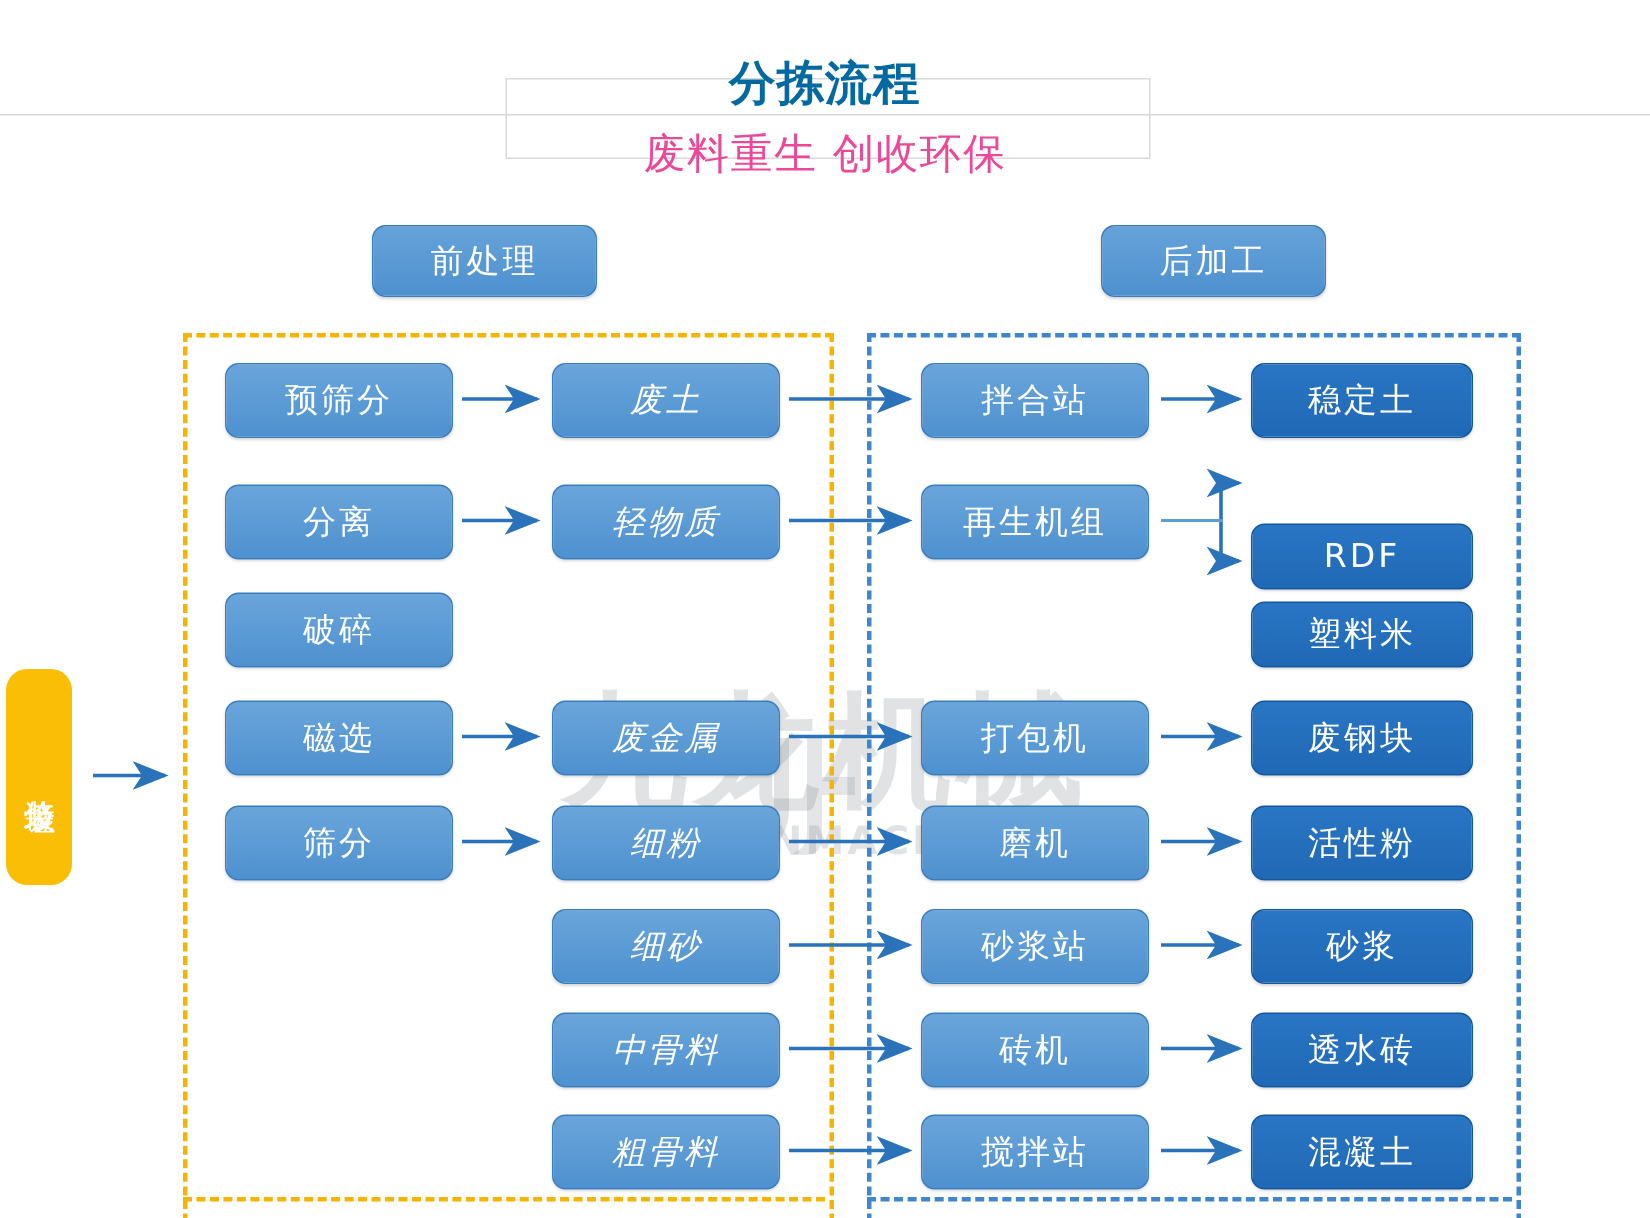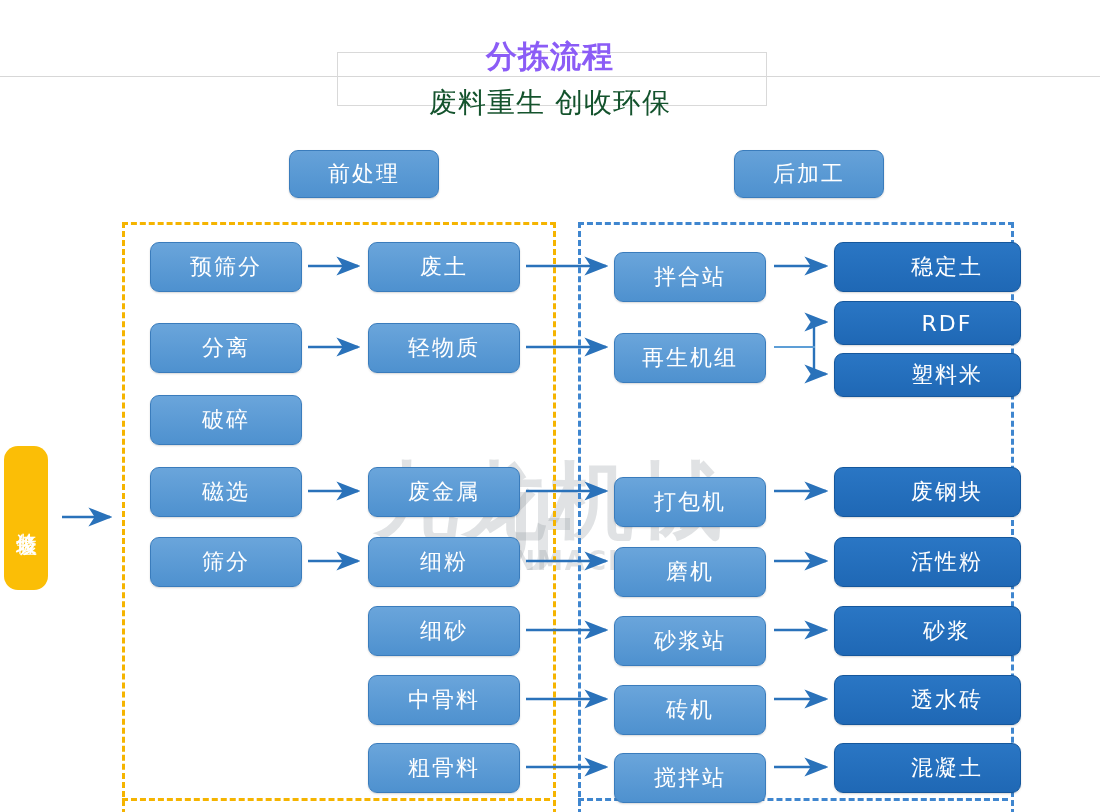--- a/index.html
+++ b/index.html
@@ -9,24 +9,24 @@
     font-family:"DejaVu Sans","Liberation Sans",sans-serif;
     position:relative;overflow:hidden;
   }
   .stage{position:absolute;left:0;top:0;width:1100px;height:812px;}
 
   
   .hrule{position:absolute;left:0;top:76px;width:1100px;height:1px;background:#d7d7d7;}
   .title-frame{position:absolute;left:337px;top:52px;width:428px;height:52px;
                border:1px solid #d9d9d9;background:transparent;}
   .title-main{position:absolute;left:0;top:36px;width:1100px;text-align:center;
-              font-size:31px;font-weight:bold;color:#8b5cf6;letter-spacing:1px;
+              font-size:31px;font-weight:bold;color:#0369a1;letter-spacing:1px;
               line-height:40px;z-index:5;}
   .title-sub{position:absolute;left:0;top:84px;width:1100px;text-align:center;
-             font-size:28px;color:#14532d;line-height:38px;letter-spacing:1px;z-index:5;}
+             font-size:28px;color:#ec4899;line-height:38px;letter-spacing:1px;z-index:5;}
 
   
   .watermark{position:absolute;left:0;top:455px;width:1100px;text-align:center;
              pointer-events:none;z-index:1;}
   .wm-cn{font-size:84px;font-weight:bold;color:#8b9298;opacity:.26;letter-spacing:4px;
          line-height:92px;white-space:nowrap;}
   .wm-en{font-size:26px;font-weight:bold;color:#8b9298;opacity:.26;letter-spacing:2px;
          line-height:28px;white-space:nowrap;}
   .wm-logo{position:absolute;left:496px;top:488px;width:80px;height:86px;opacity:.26;}
 
@@ -37,44 +37,44 @@
   .zone-pre-b{left:122px;top:798px;width:428px;height:0;border-top:3px dashed #f5b400;}
   .zone-post{left:578px;top:222px;width:430px;height:590px;
              border:3px dashed #3f86cf;border-bottom:none;}
   .zone-post-b{left:578px;top:798px;width:430px;height:0;border-top:3px dashed #3f86cf;}
 
   
   .tag{position:absolute;z-index:4;display:flex;align-items:center;justify-content:center;
        border-radius:9px;color:#ffffff;font-size:22px;letter-spacing:2px;
        background:linear-gradient(#66a2d9,#4e91cf);
        border:1px solid #3a7cbc;box-shadow:0 1px 2px rgba(0,0,0,.18);}
-  .tag-pre{left:248px;top:150px;width:148px;height:46px;margin-left:41px;}
+  .tag-pre{left:248px;top:150px;width:148px;height:46px;}
   .tag-post{left:734px;top:150px;width:148px;height:46px;}
 
   
   .input-box{position:absolute;left:4px;top:446px;width:44px;height:144px;z-index:4;
              border-radius:14px;background:#fbbe06;color:#ffffff;
              display:flex;align-items:center;justify-content:center;
              font-size:21px;line-height:29px;letter-spacing:1px;text-align:center;
              writing-mode:vertical-rl;text-orientation:upright;}
 
   
   .node{position:absolute;z-index:4;display:flex;align-items:center;justify-content:center;
         border-radius:9px;color:#ffffff;font-size:22px;letter-spacing:2px;white-space:nowrap;
         box-shadow:0 1px 2px rgba(0,0,0,.16);}
   .node.light{background:linear-gradient(#6aa5db,#4e91cf);border:1px solid #3a7cbc;}
-  .node.dark{background:linear-gradient(#2a76c4,#1f68b5);border:1px solid #15579c;padding-left:39px;}
+  .node.dark{background:linear-gradient(#2a76c4,#1f68b5);border:1px solid #15579c;}
 
   
   .c1{left:150px;width:150px;}
-  .c2{left:368px;width:150px;}
-  .c3{left:614px;width:150px;margin-top:10px;}
+  .c2{left:368px;width:150px;font-style:italic;}
+  .c3{left:614px;width:150px;}
   .c4{left:834px;width:146px;}
   .h48{height:48px;}
-  .h42{height:42px;}
+  .h42{height:42px;margin-top:48px;}
 
   
   .arrows{position:absolute;left:0;top:0;width:1100px;height:812px;z-index:3;
           pointer-events:none;}
 </style>
 </head>
 <body>
 
 <div class="stage">
 

